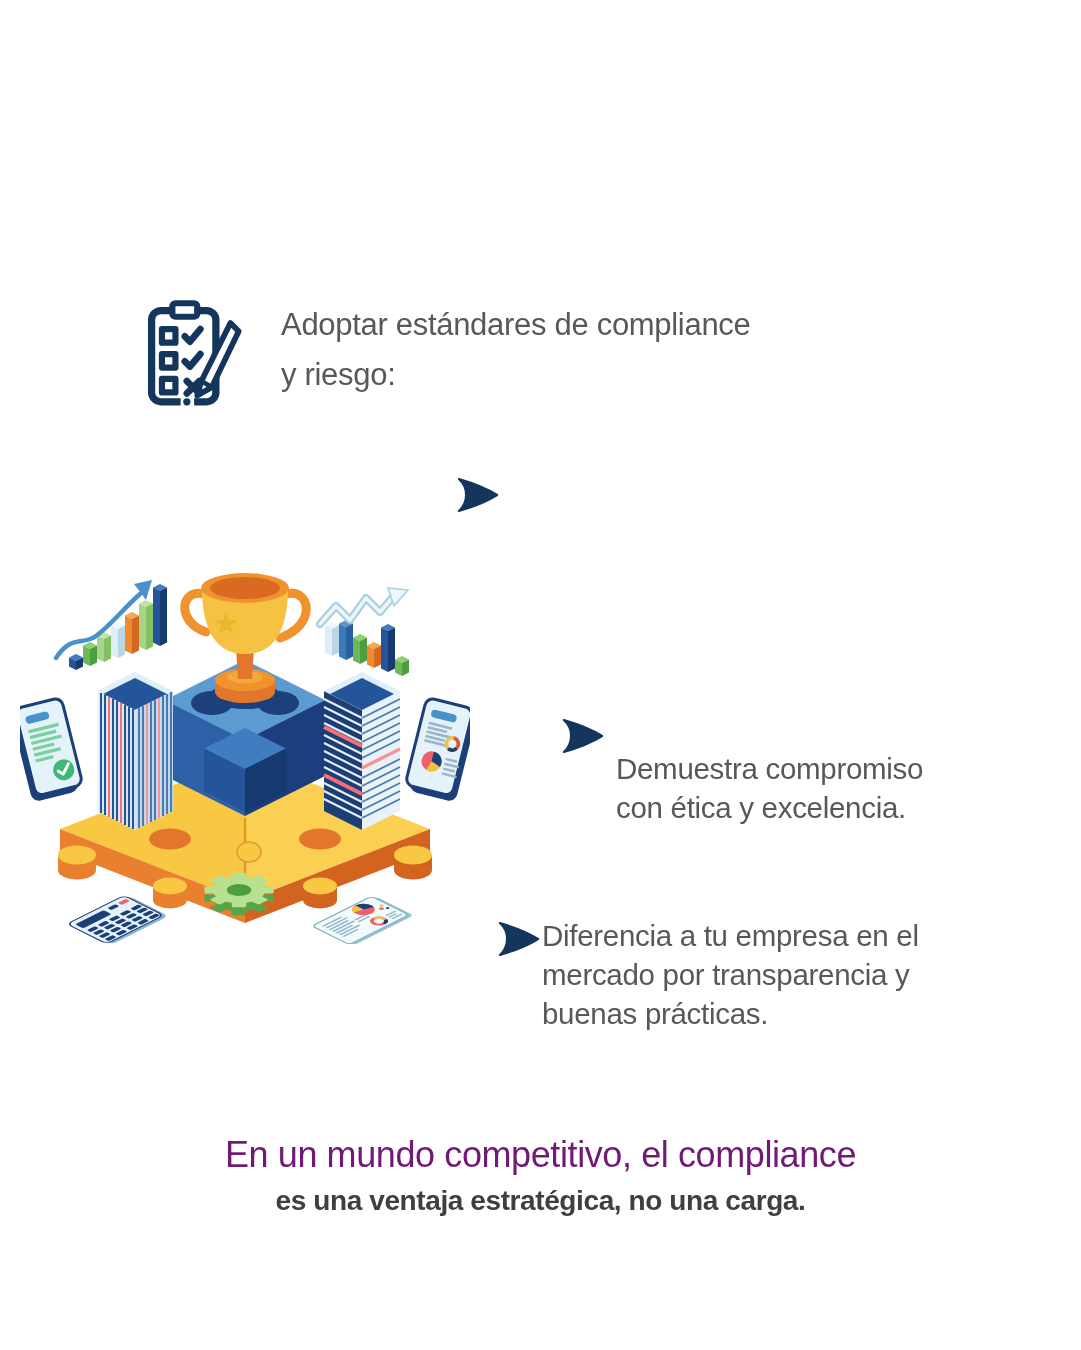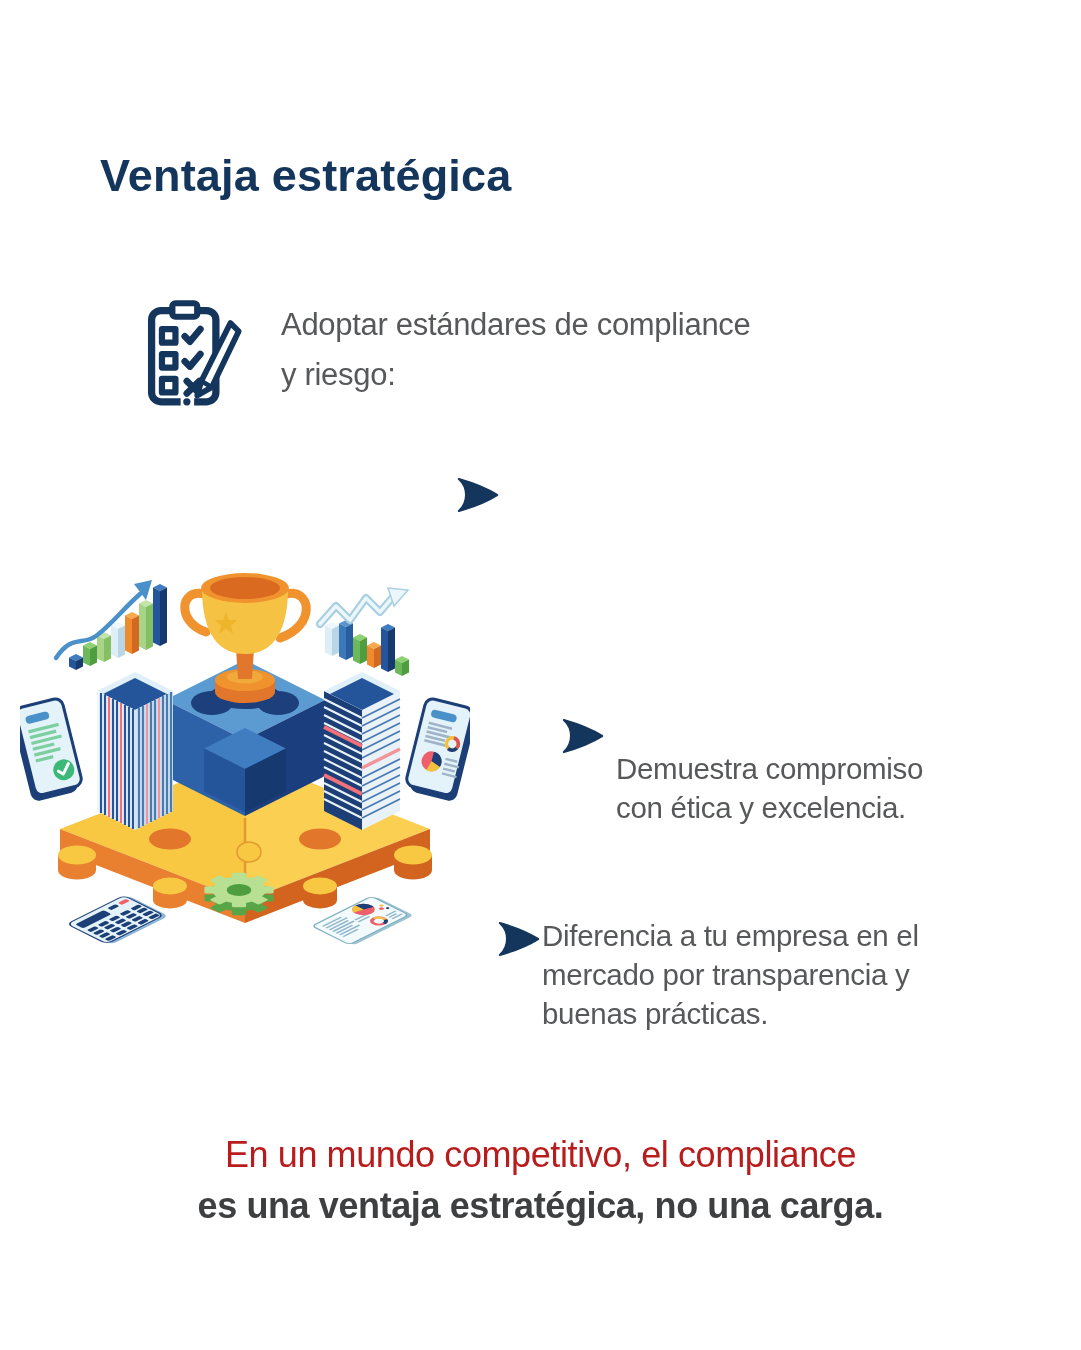--- a/index.html
+++ b/index.html
@@ -11,29 +11,28 @@
   .intro-text{position:absolute;left:281px;top:300px;font-size:31px;font-weight:300;
               color:#57585a;line-height:1.62;white-space:pre;letter-spacing:-0.3px;}
   .bullet-arrow{position:absolute;width:44px;height:34px;}
   .bullet-text{position:absolute;font-size:29.5px;font-weight:300;color:#57585a;
                line-height:1.32;white-space:pre;letter-spacing:-0.3px;}
   .ba1{left:456px;top:478px;} .bt1{left:512px;top:472px;}
   .ba2{left:561px;top:719px;} .bt2{left:616px;top:714px;margin-top:36px;}
   .ba3{left:497px;top:922px;} .bt3{left:542px;top:917px;}
   .illustration{position:absolute;left:20px;top:552px;width:450px;height:440px;}
   .footer{position:absolute;left:0;top:1134px;width:100%;text-align:center;}
-  .footer-line1{font-size:36px;font-weight:300;color:#b91c1c;letter-spacing:-0.4px;}
-  .footer-line2{font-size:36px;font-weight:700;color:#3e3f41;margin-top:9px;letter-spacing:-0.4px;}
+  .footer-line1{font-size:36px;font-weight:300;color:#701a75;letter-spacing:-0.4px;}
+  .footer-line2{font-size:28px;font-weight:700;color:#3e3f41;margin-top:9px;letter-spacing:-0.4px;}
 </style>
 </head>
 <body>
 
 <div class="page">
 
-  <h1 class="title">Ventaja estratégica</h1>
 
   <div class="intro-icon">
     <svg viewBox="0 0 96 108" width="106" height="112">
       <g fill="none" stroke="#14365c" stroke-linecap="round" stroke-linejoin="round">
         <rect x="10" y="14" width="62" height="88" rx="9" stroke-width="7"></rect>
         <rect x="30" y="7" width="24" height="13" rx="3" fill="#ffffff" stroke-width="6"></rect>
         <rect x="20" y="32" width="13" height="13" stroke-width="6"></rect>
         <rect x="20" y="56" width="13" height="13" stroke-width="6"></rect>
         <rect x="20" y="80" width="13" height="13" stroke-width="6"></rect>
         <polyline points="42,39 47,44 57,32" stroke-width="6.5"></polyline>

